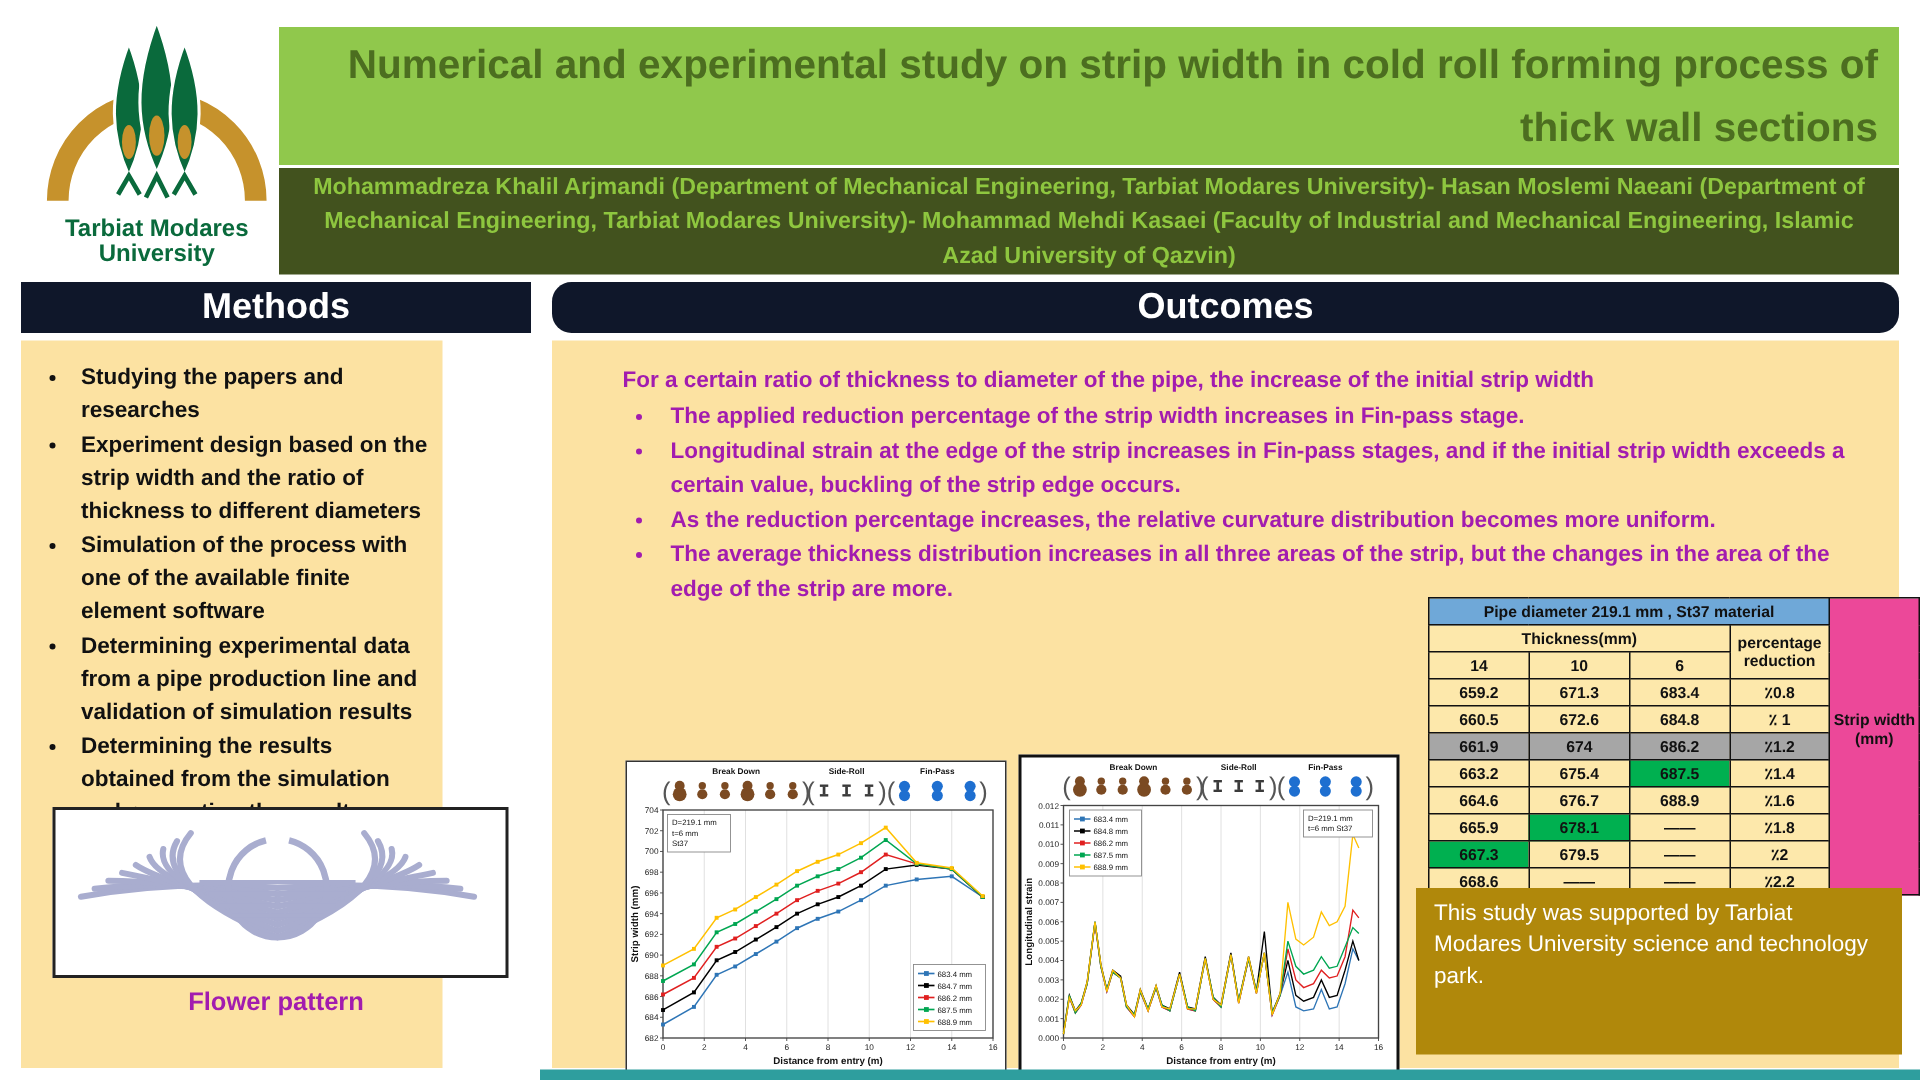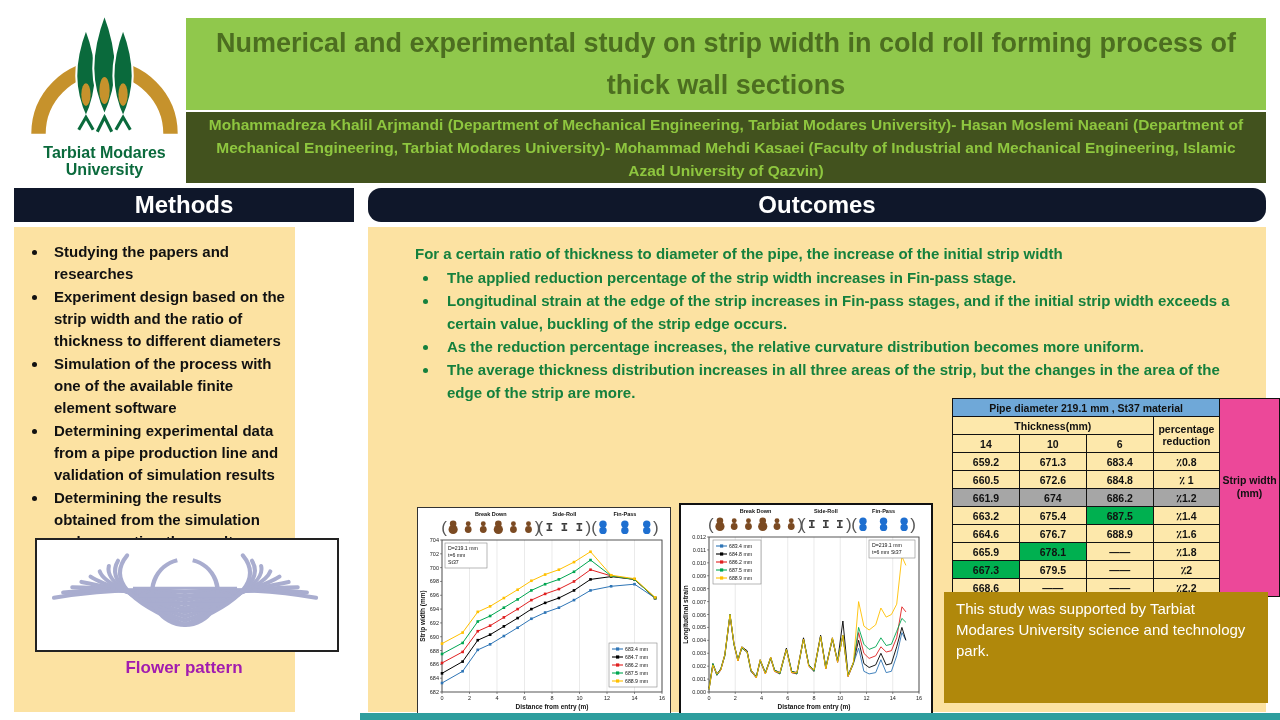--- a/index.html
+++ b/index.html
@@ -3,21 +3,21 @@
 <meta charset="utf-8">
 <style>
   html,body{margin:0;padding:0;background:#fff;font-family:"Liberation Sans",sans-serif;}
   #poster{position:relative;width:1280px;height:720px;background:#fff;overflow:hidden;}
 
   
   #logo-box{position:absolute;left:22px;top:10px;width:165px;height:174px;background:#fff;}
   #logo-text{position:absolute;left:0;bottom:6px;width:100%;text-align:center;
     color:#0a6a3c;font-weight:bold;font-size:16px;line-height:17px;}
   #title-banner{position:absolute;left:186px;top:18px;width:1080px;height:92px;background:#90c84c;
-    display:flex;align-items:center;justify-content:center;text-align:center;}
+    display:flex;align-items:center;justify-content:center;text-align:right;}
   #title-banner .t{color:#4c6e20;font-weight:bold;font-size:27px;line-height:42px;padding:0 14px;}
   #authors-banner{position:absolute;left:186px;top:112px;width:1080px;height:71px;background:#42521e;
     display:flex;align-items:center;justify-content:center;text-align:center;}
   #authors-banner .a{color:#8ec63f;font-weight:bold;font-size:15.5px;line-height:23px;padding:0 10px;}
 
   
   .sec-header{position:absolute;height:34px;background:#0f172a;color:#fff;font-weight:bold;
     display:flex;align-items:center;justify-content:center;}
   #methods-header{left:14px;top:188px;width:340px;font-size:24px;}
   #outcomes-header{left:368px;top:188px;width:898px;font-size:24px;border-radius:13px;}
@@ -25,21 +25,21 @@
   #methods-panel{left:14px;top:227px;width:281px;height:485px;}
   #outcomes-panel{left:368px;top:227px;width:898px;height:485px;}
 
   #methods-list{margin:14px 8px 0 6px;padding-left:28px;color:#111;font-weight:bold;font-size:15px;line-height:22px;}
   #methods-list li{margin-bottom:1px;padding-left:6px;}
 
   #flower-figure{position:absolute;left:35px;top:538px;width:300px;height:110px;background:#fff;border:2px solid #222;}
   #flower-caption{position:absolute;left:14px;top:658px;width:340px;text-align:center;
     font-weight:bold;font-size:17px;color:#a21caf;}
 
-  #outcomes-text{position:absolute;left:415px;top:242px;width:836px;color:#15803d;font-weight:bold;font-size:15px;line-height:23px;}
+  #outcomes-text{position:absolute;left:415px;top:242px;width:836px;color:#a21caf;font-weight:bold;font-size:15px;line-height:23px;}
   #outcomes-list{margin:1px 0 0 0;padding-left:24px;}
   #outcomes-list li{padding-left:8px;margin-bottom:0;}
 
   
   .chart-box{position:absolute;background:#fff;}
   #chart1{left:417px;top:507px;width:252px;height:206px;border:1px solid #333;}
   #chart2{left:679px;top:503px;width:250px;height:211px;border:2px solid #111;}
 
   
   #result-table{position:absolute;left:952px;top:398px;border-collapse:collapse;

